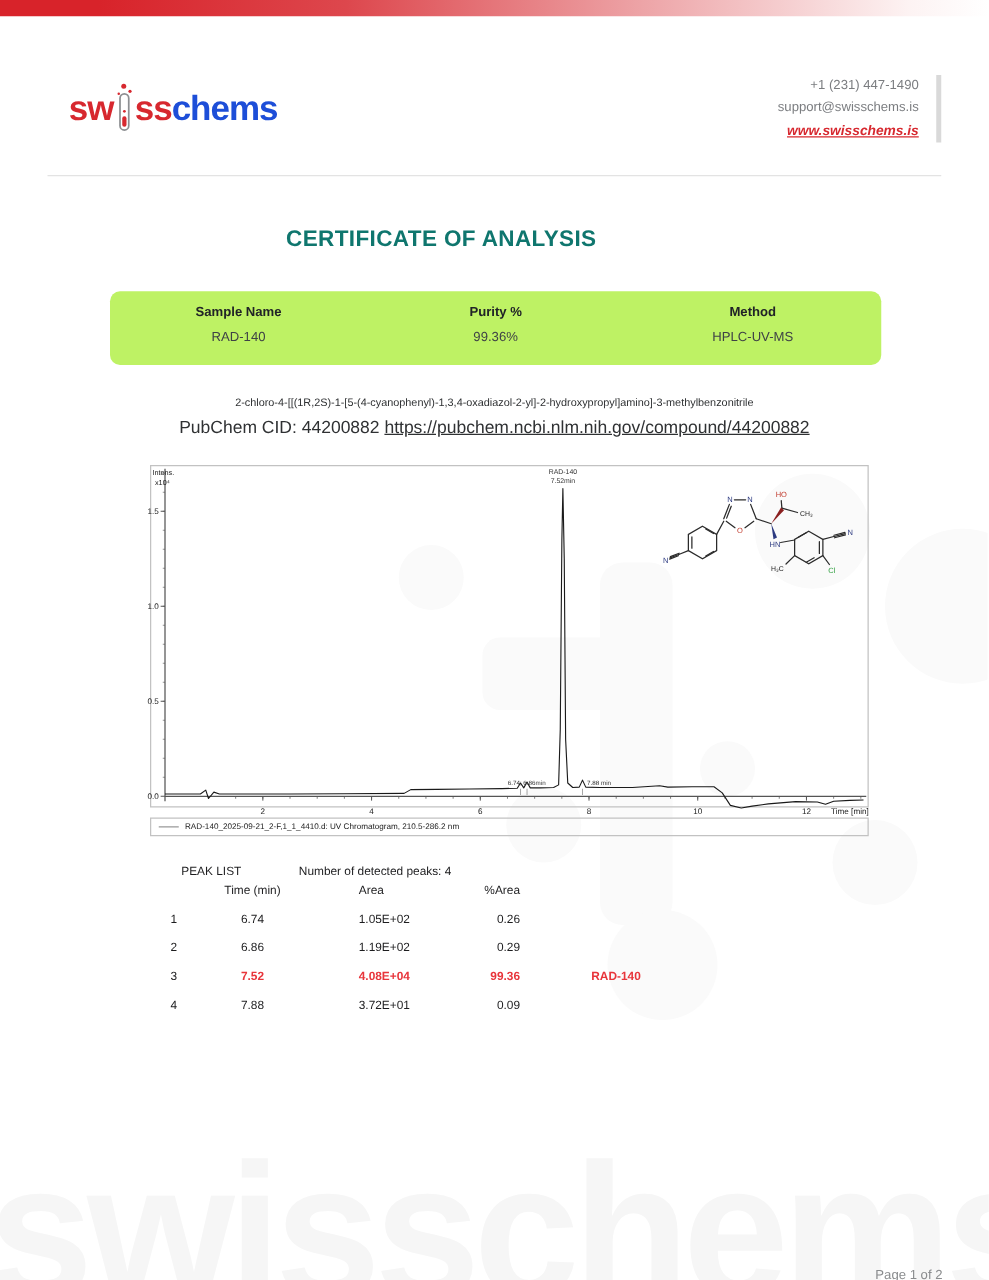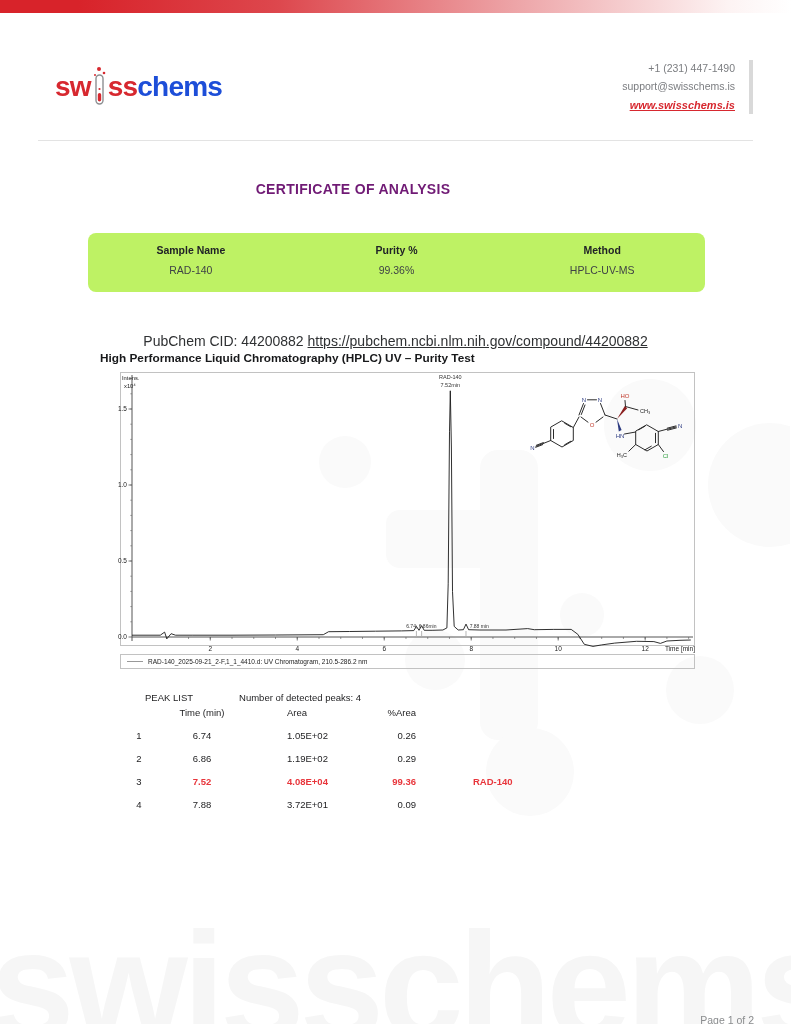--- a/index.html
+++ b/index.html
@@ -28,21 +28,21 @@
   .logo-gray { color:#1d4ed8; }
   .tube { margin:0 1px; position:relative; top:-1px; }
   .contact { display:flex; align-items:center; }
   .contact-lines { text-align:right; font-size:10.5px; color:#7b7d80; line-height:1.7; }
   .website { color:#d7282f; font-weight:bold; font-style:italic; text-decoration:underline; font-size:11px; cursor:pointer; }
   .vbar { width:4px; height:54px; background:#d9d9d9; margin-left:14px; }
 
   .divider { position:absolute; top:140px; left:38px; width:715px; height:1px; background:#e3e3e3; }
 
   .title { position:absolute; top:181px; left:0; width:706px; text-align:center;
-    font-size:14px; font-weight:bold; color:#701a75; letter-spacing:0.3px; }
+    font-size:18px; font-weight:bold; color:#0f766e; letter-spacing:0.3px; }
 
   
   .infobox { position:absolute; top:233px; left:88px; width:617px; height:59px;
     background:#bef264; border-radius:8px; display:flex; }
   .info-col { flex:1; text-align:center; padding-top:11px; }
   .info-label { font-size:10.5px; font-weight:bold; color:#212327; margin-bottom:8px; }
   .info-value { font-size:10.5px; color:#3f4246; }
 
   .compound-name { position:absolute; top:317px; left:0; width:791px; text-align:center;
     font-size:8.7px; color:#2f3133; }
@@ -139,26 +139,26 @@
     <div class="info-col">
       <div class="info-label">Purity %</div>
       <div class="info-value">99.36%</div>
     </div>
     <div class="info-col">
       <div class="info-label">Method</div>
       <div class="info-value">HPLC-UV-MS</div>
     </div>
   </div>
 
+  <div class="compound-name">2-chloro-4-[[(1R,2S)-1-[5-(4-cyanophenyl)-1,3,4-oxadiazol-2-yl]-2-hydroxypropyl]amino]-3-methylbenzonitrile</div>
   <div class="pubchem">
     <span>PubChem CID: 44200882</span>
     <a>https://pubchem.ncbi.nlm.nih.gov/compound/44200882</a>
   </div>
 
-  <div class="section-title">High Performance Liquid Chromatography (HPLC) UV – Purity Test</div>
 
   <div class="chart">
     <svg class="plot-svg" width="575" height="274" viewBox="0 0 575 274">
         <line x1="11" y1="2" x2="11" y2="268" stroke="#555" stroke-width="1"></line>
         <line x1="11" y1="264" x2="572" y2="264" stroke="#555" stroke-width="1"></line>
         <line x1="45.7906976744186" y1="264" x2="45.7906976744186" y2="266" stroke="#555" stroke-width="0.6"></line>
         <line x1="67.53488372093022" y1="264" x2="67.53488372093022" y2="266" stroke="#555" stroke-width="0.6"></line>
         <line x1="89.27906976744185" y1="264" x2="89.27906976744185" y2="266" stroke="#555" stroke-width="0.6"></line>
         <line x1="111.02325581395348" y1="264" x2="111.02325581395348" y2="266" stroke="#555" stroke-width="0.6"></line>
         <line x1="132.7674418604651" y1="264" x2="132.7674418604651" y2="266" stroke="#555" stroke-width="0.6"></line>

